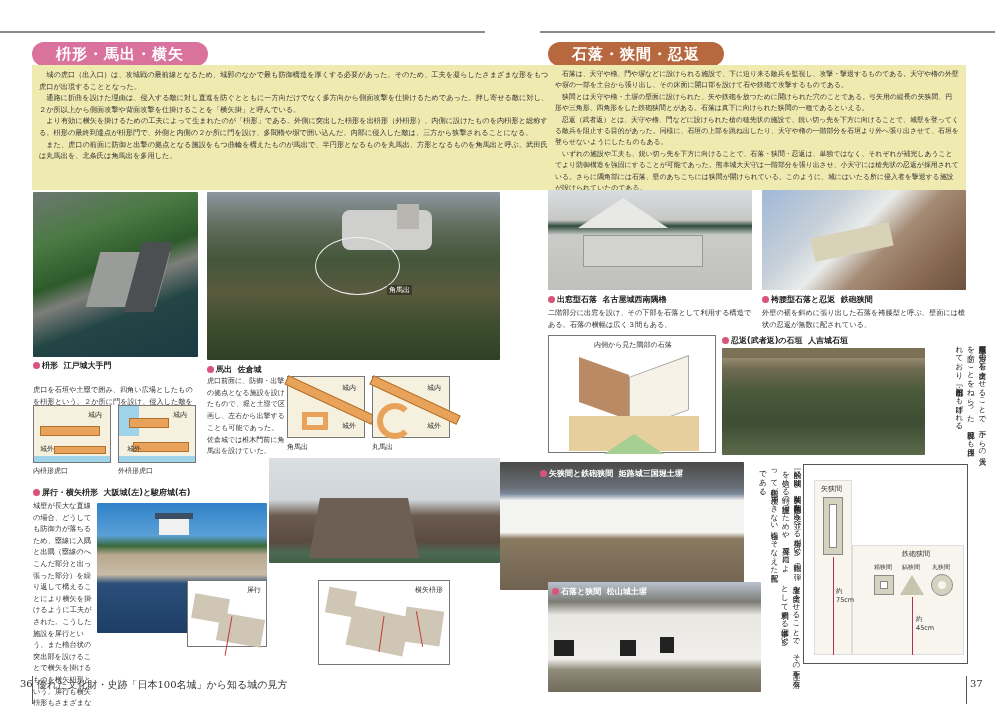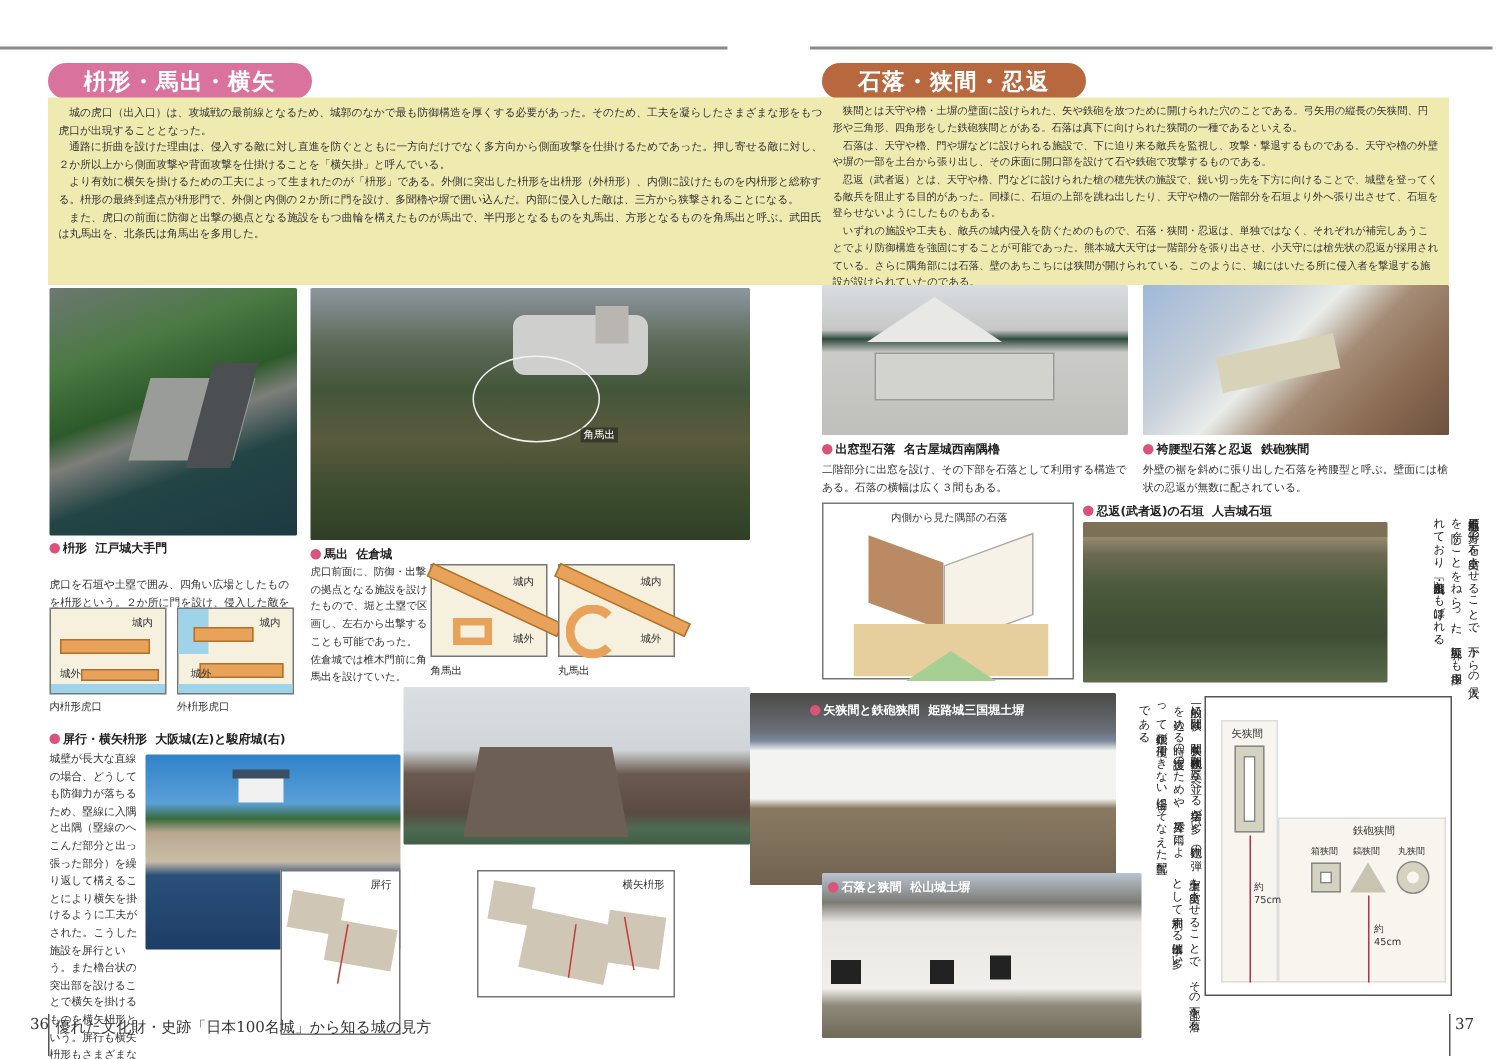--- a/index.html
+++ b/index.html
@@ -88,21 +88,21 @@
 <div class="body" style="left:33px;top:500px;width:62px;font-size:7.2px;line-height:11.6px;height:135px;overflow:visible">城壁が長大な直線の場合、どうしても防御力が落ちるため、塁線に入隅と出隅（塁線のへこんだ部分と出っ張った部分）を繰り返して構えることにより横矢を掛けるように工夫がされた。こうした施設を屏行という。また櫓台状の突出部を設けることで横矢を掛けるものを横矢枡形という。屏行も横矢枡形もさまざまな種類のあった横矢掛の代表的なパターンである。</div>
 
 <div class="photo" style="left:97px;top:503px;width:170px;height:130px;background:linear-gradient(180deg,#2f82c9 0%,#5aa0d6 25%,#3a6a3a 33%,#b8a890 40%,#c9bca6 55%,#2a4f79 62%,#1d3e66 100%)">
   <div style="position:absolute;left:62px;top:14px;width:30px;height:18px;background:#f0f0f0"></div>
   <div style="position:absolute;left:58px;top:10px;width:38px;height:6px;background:#3b4e62"></div>
 </div>
 <div class="photo" style="left:269px;top:458px;width:231px;height:105px;background:linear-gradient(180deg,#dadfe2 0%,#cfd5d8 40%,#6b5a4f 55%,#5a4b42 80%,#4d6a52 90%,#425e46 100%)">
   <div style="position:absolute;left:40px;top:40px;width:110px;height:60px;background:#6e5f55;clip-path:polygon(10% 0,90% 0,100% 100%,0 100%)"></div>
 </div>
 
-<div class="diagram" style="left:187px;top:580px;width:80px;height:110px;background:#fff">
+<div class="diagram" style="left:187px;top:580px;width:80px;height:67px;background:#fff">
   <span class="dlabel" style="right:5px;top:4px">屏行</span>
   <div style="position:absolute;left:5px;top:15px;width:35px;height:25px;background:#cfc6b5;transform:rotate(10deg)"></div>
   <div style="position:absolute;left:30px;top:35px;width:45px;height:28px;background:#cfc6b5;transform:rotate(10deg)"></div>
   <div style="position:absolute;left:40px;top:35px;width:1px;height:40px;background:#c23a3a;transform:rotate(10deg)"></div>
 </div>
 <div class="diagram" style="left:318px;top:580px;width:132px;height:85px;background:#fff">
   <span class="dlabel" style="right:6px;top:4px">横矢枡形</span>
   <div style="position:absolute;left:8px;top:8px;width:28px;height:26px;background:#cfc6b5;transform:rotate(10deg)"></div>
   <div style="position:absolute;left:30px;top:30px;width:58px;height:40px;background:#cfc6b5;transform:rotate(12deg)"></div>
   <div style="position:absolute;left:85px;top:28px;width:38px;height:35px;background:#cfc6b5;transform:rotate(8deg)"></div>
@@ -113,24 +113,24 @@
 <div class="footer" style="left:20px">
   <span>36</span>
 </div>
 <div class="footbar" style="left:32px;top:676px;height:28px"></div>
 <div class="footer" style="left:37px">優れた文化財・史跡「日本100名城」から知る城の見方</div>
 
 <div class="topline" style="left:540px;width:455px"></div>
 <div class="title-pill" style="left:548px;top:42px;width:176px;background:#b8683f">石落・狭間・忍返</div>
 
 <div class="intro" style="left:548px;top:65px;width:418px;height:125px;font-size:6.9px;line-height:11.4px">
+  <p>石落は、天守や櫓、門や塀などに設けられる施設で、下に迫り来る敵兵を監視し、攻撃・撃退するものである。天守や櫓の外壁や塀の一部を土台から張り出し、その床面に開口部を設けて石や鉄砲で攻撃するものである。</p>
   <p>狭間とは天守や櫓・土塀の壁面に設けられた、矢や鉄砲を放つために開けられた穴のことである。弓矢用の縦長の矢狭間、円形や三角形、四角形をした鉄砲狭間とがある。石落は真下に向けられた狭間の一種であるといえる。</p>
-  <p>石落は、天守や櫓、門や塀などに設けられる施設で、下に迫り来る敵兵を監視し、攻撃・撃退するものである。天守や櫓の外壁や塀の一部を土台から張り出し、その床面に開口部を設けて石や鉄砲で攻撃するものである。</p>
   <p>忍返（武者返）とは、天守や櫓、門などに設けられた槍の穂先状の施設で、鋭い切っ先を下方に向けることで、城壁を登ってくる敵兵を阻止する目的があった。同様に、石垣の上部を跳ね出したり、天守や櫓の一階部分を石垣より外へ張り出させて、石垣を登らせないようにしたものもある。</p>
-  <p>いずれの施設や工夫も、敵兵の城内侵入を防ぐためのもので、石落・狭間・忍返は、単独ではなく、それぞれが補完しあうことでより防御構造を強固にすることが可能であった。熊本城大天守は一階部分を張り出させ、小天守には槍先状の忍返が採用されている。さらに隅角部には石落、壁のあちこちには狭間が開けられている。このように、城にはいたる所に侵入者を撃退する施設が設けられていたのである。</p>
+  <p>いずれの施設や工夫も、鋭い切っ先を下方に向けることで、石落・狭間・忍返は、単独ではなく、それぞれが補完しあうことでより防御構造を強固にすることが可能であった。熊本城大天守は一階部分を張り出させ、小天守には槍先状の忍返が採用されている。さらに隅角部には石落、壁のあちこちには狭間が開けられている。このように、城にはいたる所に侵入者を撃退する施設が設けられていたのである。</p>
 </div>
 
 <div class="photo" style="left:548px;top:190px;width:204px;height:100px;background:linear-gradient(180deg,#d9dde0 0%,#c7c8c6 30%,#2f4a3e 36%,#cbccc9 45%,#bfbfbb 100%)">
   <div style="position:absolute;left:30px;top:8px;width:90px;height:30px;background:#e8e9e7;clip-path:polygon(50% 0,100% 100%,0 100%)"></div>
   <div style="position:absolute;left:35px;top:45px;width:120px;height:32px;background:#d2d2cf;border:1px solid #999"></div>
 </div>
 <div class="cap" style="left:548px;top:294px"><span class="dot"></span><span>出窓型石落</span>&nbsp;&nbsp;<span>名古屋城西南隅櫓</span></div>
 <div class="body" style="left:548px;top:307px;width:205px">二階部分に出窓を設け、その下部を石落として利用する構造である。石落の横幅は広く３間もある。</div>
 
 <div class="photo" style="left:762px;top:190px;width:204px;height:100px;background:linear-gradient(135deg,#9fb8d8 0%,#c7d0d9 30%,#e9ecea 45%,#a58c76 60%,#8a6a52 80%,#6c523f 100%)">

